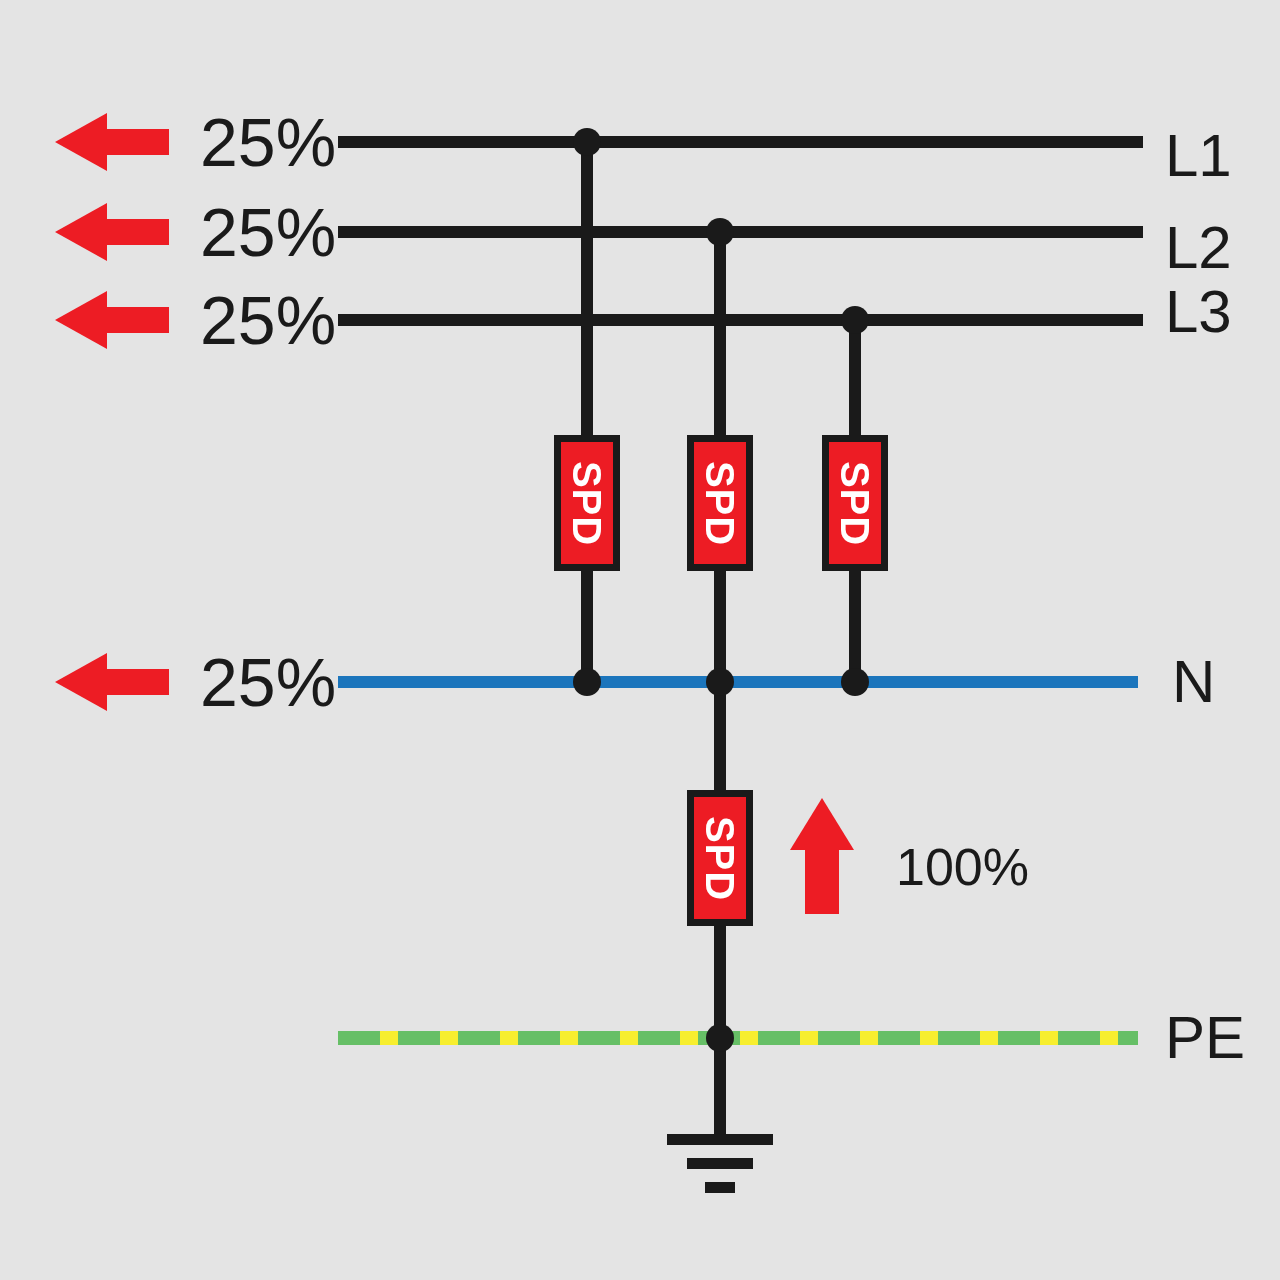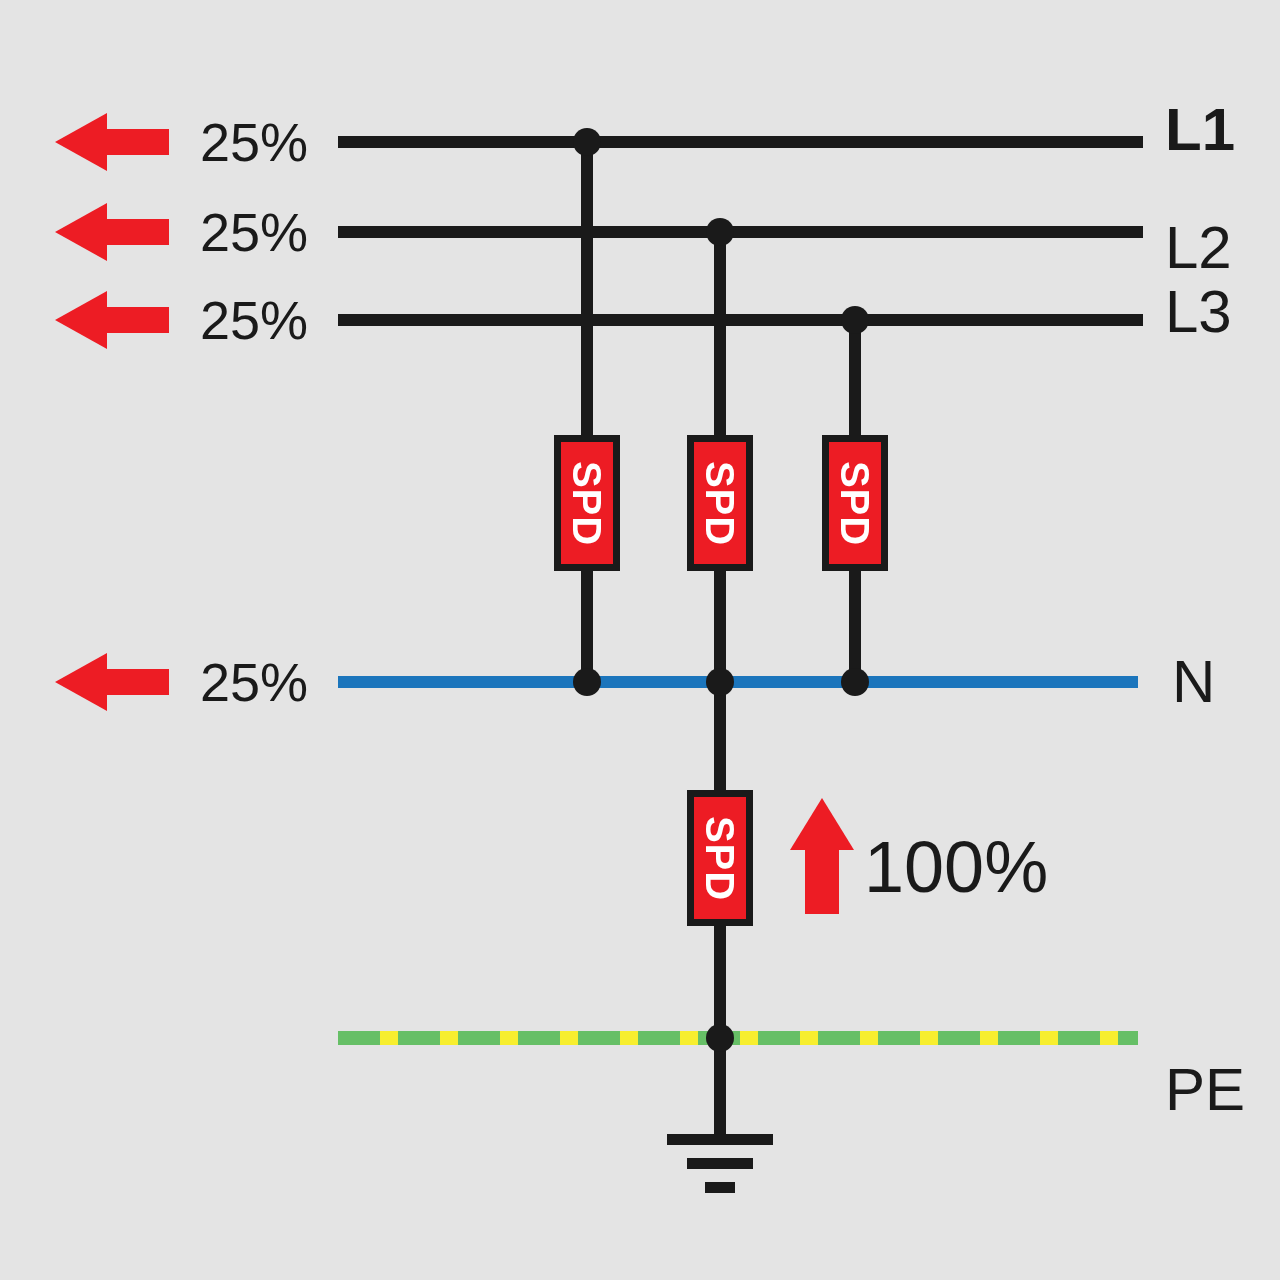--- a/index.html
+++ b/index.html
@@ -78,40 +78,40 @@
     width:0;height:0;
     border-left:32px solid transparent;
     border-right:32px solid transparent;
     border-bottom:52px solid var(--red);
   }
   .arrow-up .shaft{width:34px;height:64px;background:var(--red);}
   
   .pct{
     position:absolute;left:200px;
     transform:translateY(-50%);
-    font-size:54px;color:var(--wire-black);line-height:1;
+    font-size:68px;color:var(--wire-black);line-height:1;
   }
   .pct.p1{top:142px;}
   .pct.p2{top:232px;}
   .pct.p3{top:320px;}
   .pct.p4{top:682px;}
   .line-label{
     position:absolute;left:1165px;
     transform:translateY(-50%);
     font-size:60px;color:var(--wire-black);line-height:1;
   }
-  .line-label.t1{top:130px;font-weight:bold;}
+  .line-label.t1{top:156px;}
   .line-label.t2{top:248px;}
   .line-label.t3{top:312px;}
   .line-label.t4{top:682px;left:1172px;}
-  .line-label.t5{top:1090px;text-align:right;}
+  .line-label.t5{top:1038px;text-align:right;}
   .pe-pct{
-    position:absolute;left:864px;top:867px;
+    position:absolute;left:896px;top:867px;
     transform:translateY(-50%);
-    font-size:72px;color:var(--wire-black);line-height:1;
+    font-size:52px;color:var(--wire-black);line-height:1;
   }
   
   .gbar{position:absolute;height:11px;background:var(--wire-black);}
   .gbar.g1{left:667px;top:1134px;width:106px;}
   .gbar.g2{left:687px;top:1158px;width:66px;}
   .gbar.g3{left:705px;top:1182px;width:30px;}
 </style>
 </head>
 <body>
 

